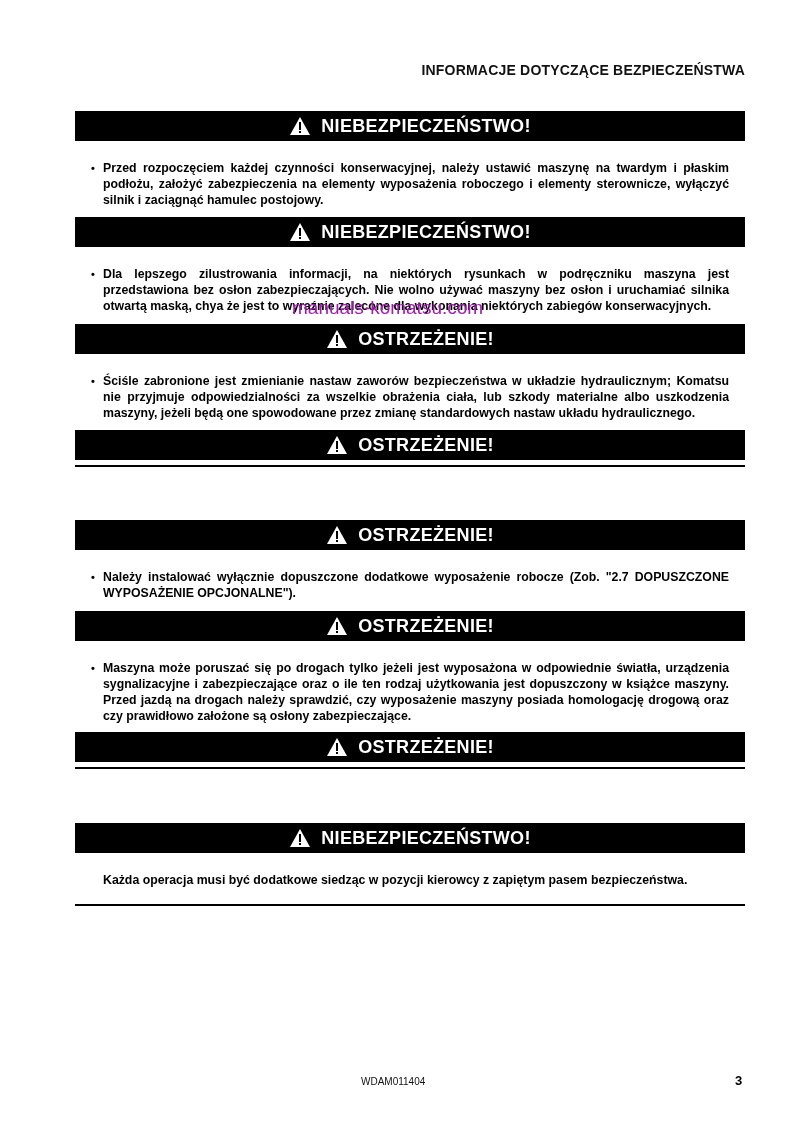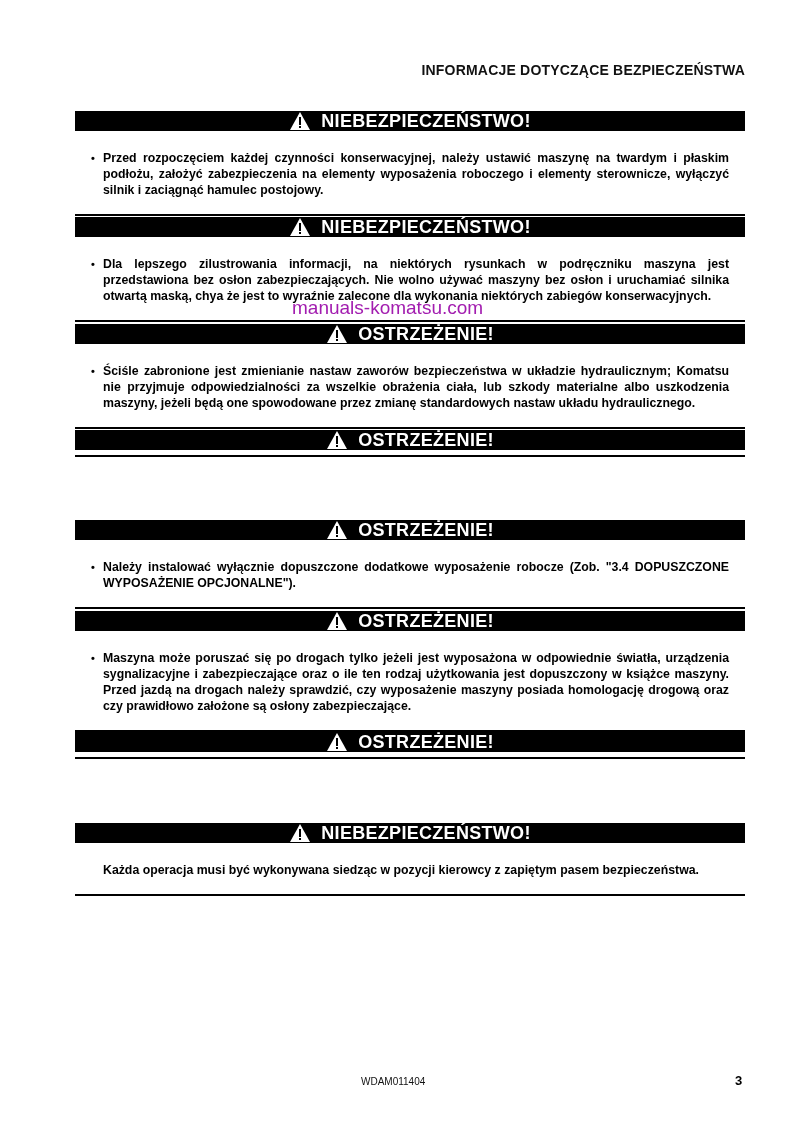--- a/index.html
+++ b/index.html
@@ -1,19 +1,19 @@
 <!DOCTYPE html>
 <html><head>
 <meta charset="utf-8">
 <style>
   html, body { margin:0; padding:0; background:#ffffff; }
   body { width:793px; height:1123px; position:relative; overflow:hidden; font-family:"Liberation Sans", sans-serif; color:#000; }
   .header { position:absolute; top:62px; right:48px; font-size:14px; letter-spacing:0.2px; color:#111;font-weight:bold; }
   .block { position:absolute; left:75px; width:670px; }
-  .banner { height:20px; background:#000; color:#fff; display:flex; align-items:center; justify-content:center; font-weight:bold; font-size:18px; letter-spacing:0.3px; }
+  .banner { height:30px; background:#000; color:#fff; display:flex; align-items:center; justify-content:center; font-weight:bold; font-size:18px; letter-spacing:0.3px; }
   .banner .tri { width:22px; height:20px; margin-right:10px; display:inline-block; }
   .body { padding:3px 0 0 0; font-size:12.3px; line-height:16px; font-weight:bold; font-family:"Liberation Sans Narrow","Liberation Sans", sans-serif; transform-origin:left top; }
   .body p { margin:16px; text-align:justify; padding-left:12px; position:relative; }
   .body p.first::before { content:"\2022"; position:absolute; left:0; top:0; font-size:11px; }
   .body p.last { text-align-last:left; }
   .rule { height:2px; background:#000; margin-top:5px; }
   .watermark { position:absolute; left:292px; top:297px; font-size:19px; color:#a21caf; font-family:"Liberation Sans", sans-serif; }
   .footer-code { position:absolute; top:1076px; left:361px; font-size:10px; color:#111; }
   .page-num { position:absolute; top:1073px; left:735px; font-size:13px; font-weight:bold; }
 </style>
@@ -84,21 +84,21 @@
 <div class="block" style="top:520px;">
   <div class="banner">
     <svg class="tri" viewBox="0 0 22 20">
         <polygon points="11,1 21,19 1,19" fill="#fff"></polygon>
         <rect x="10" y="6" width="2" height="8" fill="#000"></rect>
         <rect x="10" y="15" width="2" height="2" fill="#000"></rect>
       </svg>
     <span>OSTRZEŻENIE!</span>
   </div>
   <div class="body">
-      <p class="first last">Należy instalować wyłącznie dopuszczone dodatkowe wyposażenie robocze (Zob. "3.4 DOPUSZCZONE WYPOSAŻENIE OPCJONALNE").</p>
+      <p class="first last">Należy instalować wyłącznie dopuszczone dodatkowe wyposażenie robocze (Zob. "2.7 DOPUSZCZONE WYPOSAŻENIE OPCJONALNE").</p>
     </div>
   <div class="rule"></div>
 </div>
 
 <div class="block" style="top:611px;">
   <div class="banner">
     <svg class="tri" viewBox="0 0 22 20">
         <polygon points="11,1 21,19 1,19" fill="#fff"></polygon>
         <rect x="10" y="6" width="2" height="8" fill="#000"></rect>
         <rect x="10" y="15" width="2" height="2" fill="#000"></rect>
@@ -126,19 +126,19 @@
 <div class="block" style="top:823px;">
   <div class="banner">
     <svg class="tri" viewBox="0 0 22 20">
         <polygon points="11,1 21,19 1,19" fill="#fff"></polygon>
         <rect x="10" y="6" width="2" height="8" fill="#000"></rect>
         <rect x="10" y="15" width="2" height="2" fill="#000"></rect>
       </svg>
     <span>NIEBEZPIECZEŃSTWO!</span>
   </div>
   <div class="body">
-    <p class="last">Każda operacja musi być wykonywana siedząc w pozycji kierowcy z zapiętym pasem bezpieczeństwa.</p>
+    <p class="last">Każda operacja musi być dodatkowe siedząc w pozycji kierowcy z zapiętym pasem bezpieczeństwa.</p>
   </div>
   <div class="rule"></div>
 </div>
 
 <div class="footer-code">WDAM011404</div>
 <div class="page-num">3</div>
 
 </body></html>

